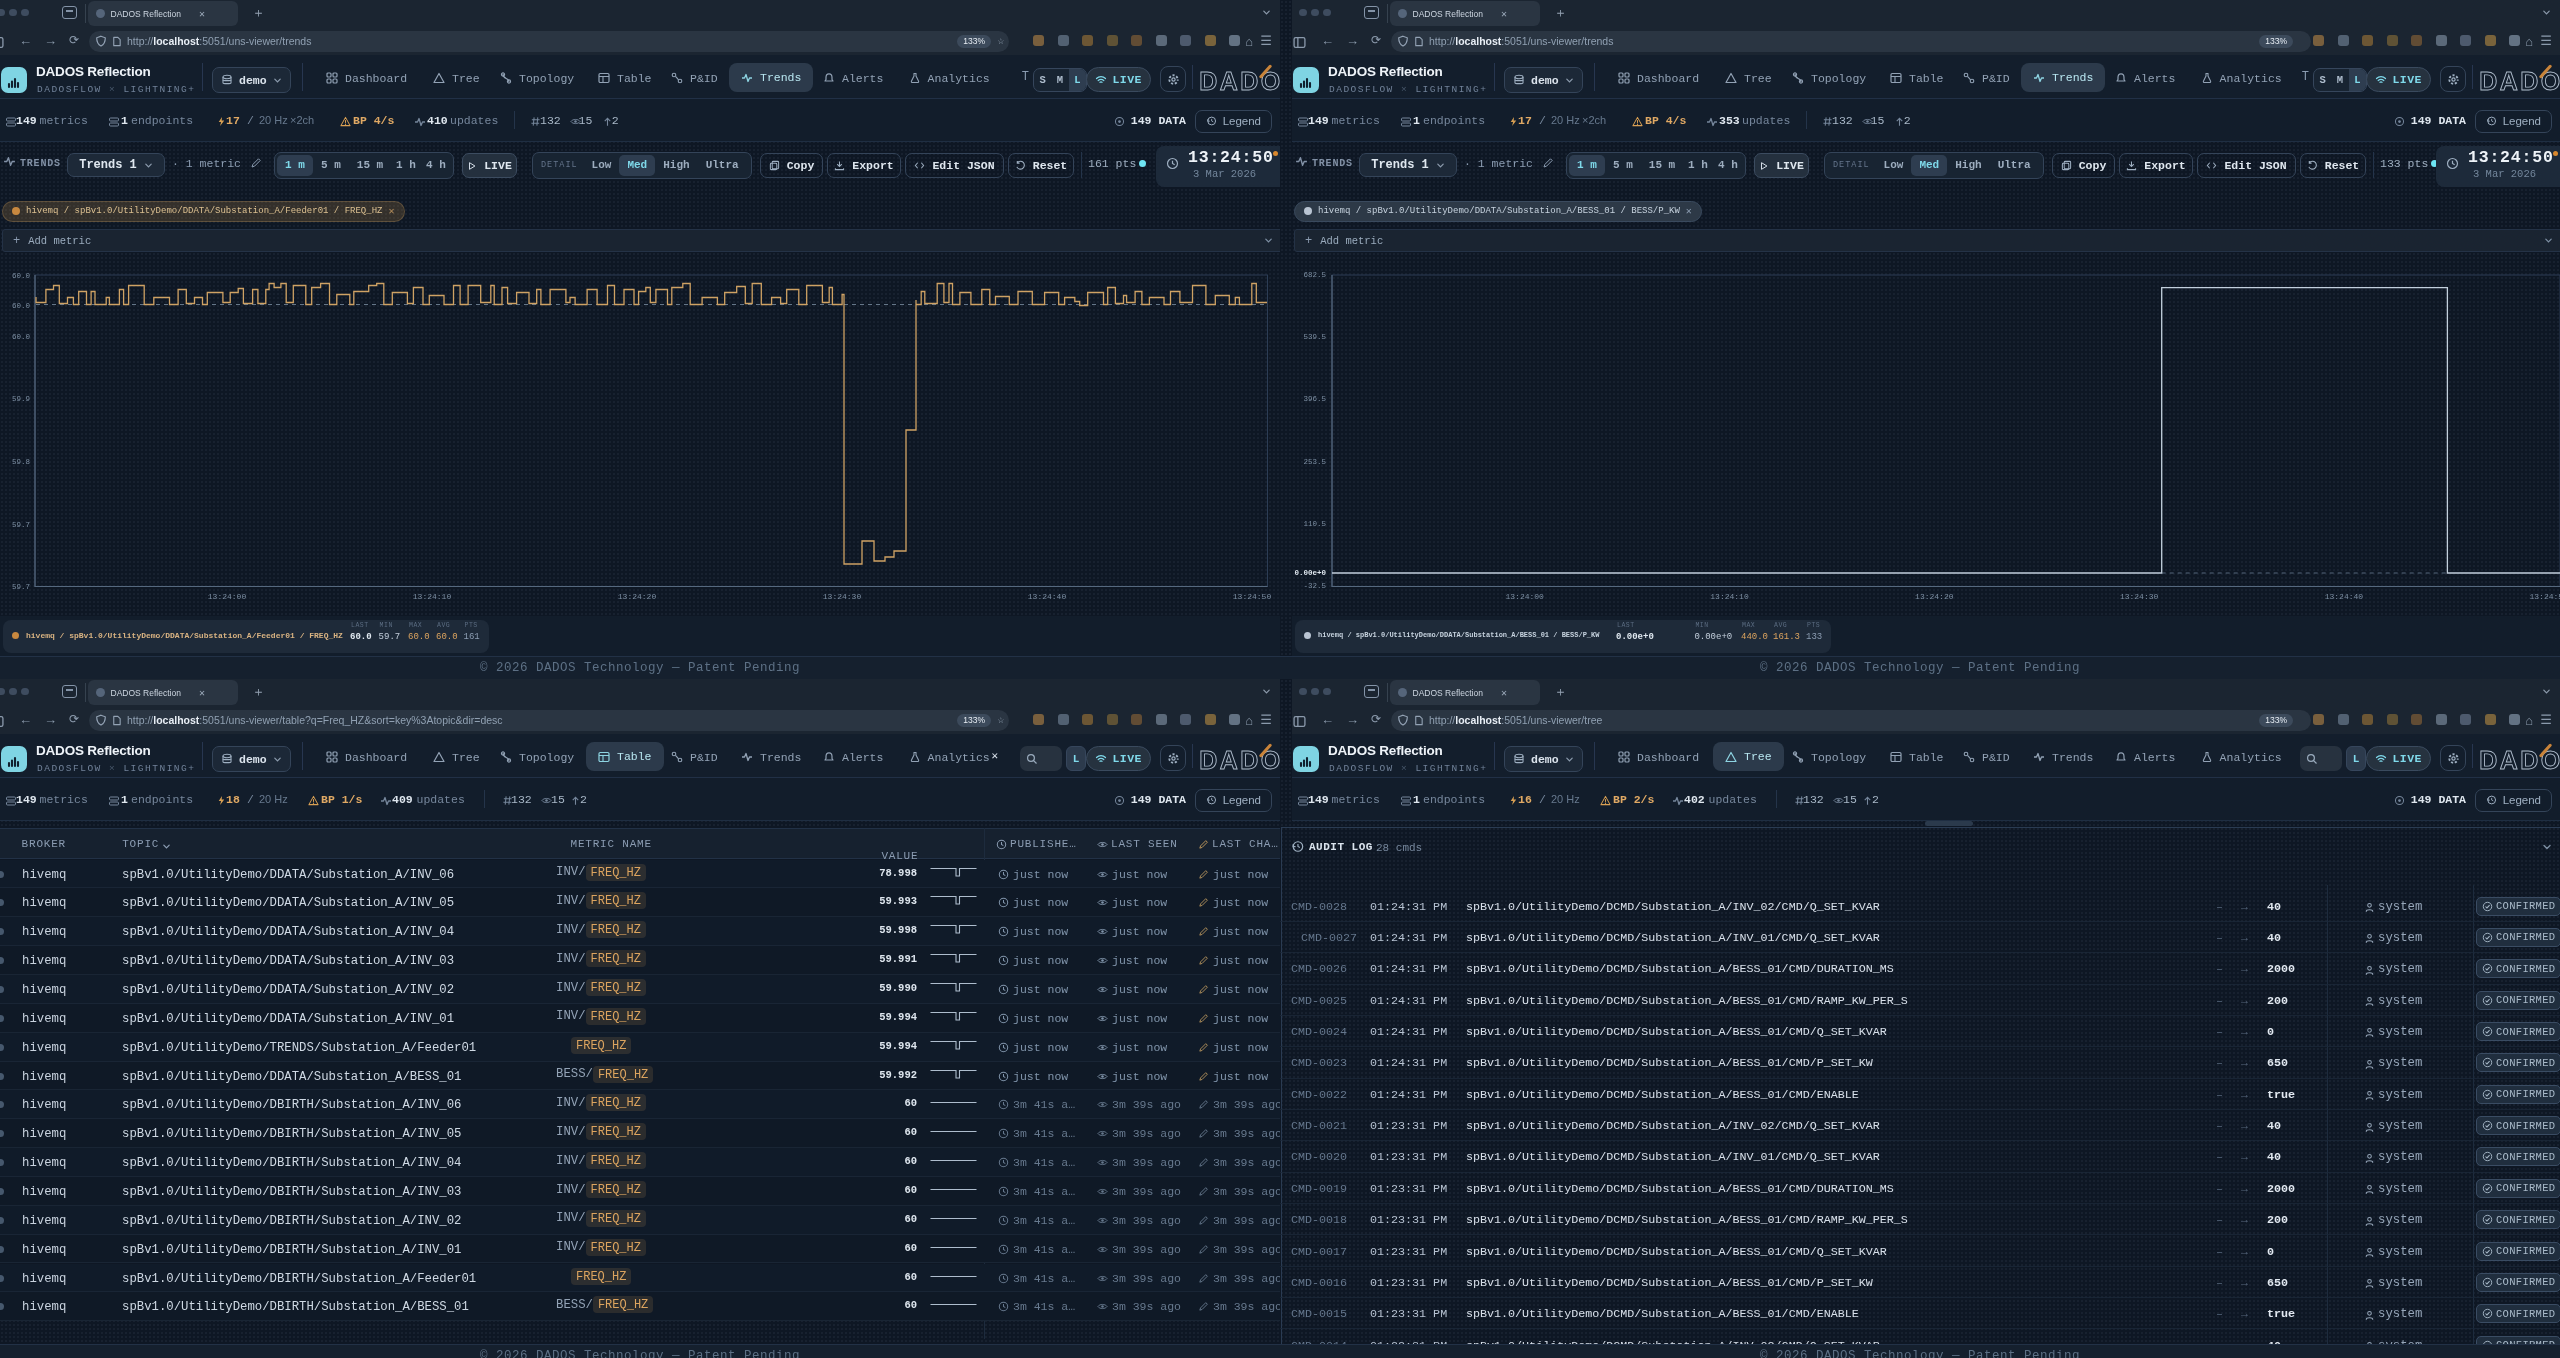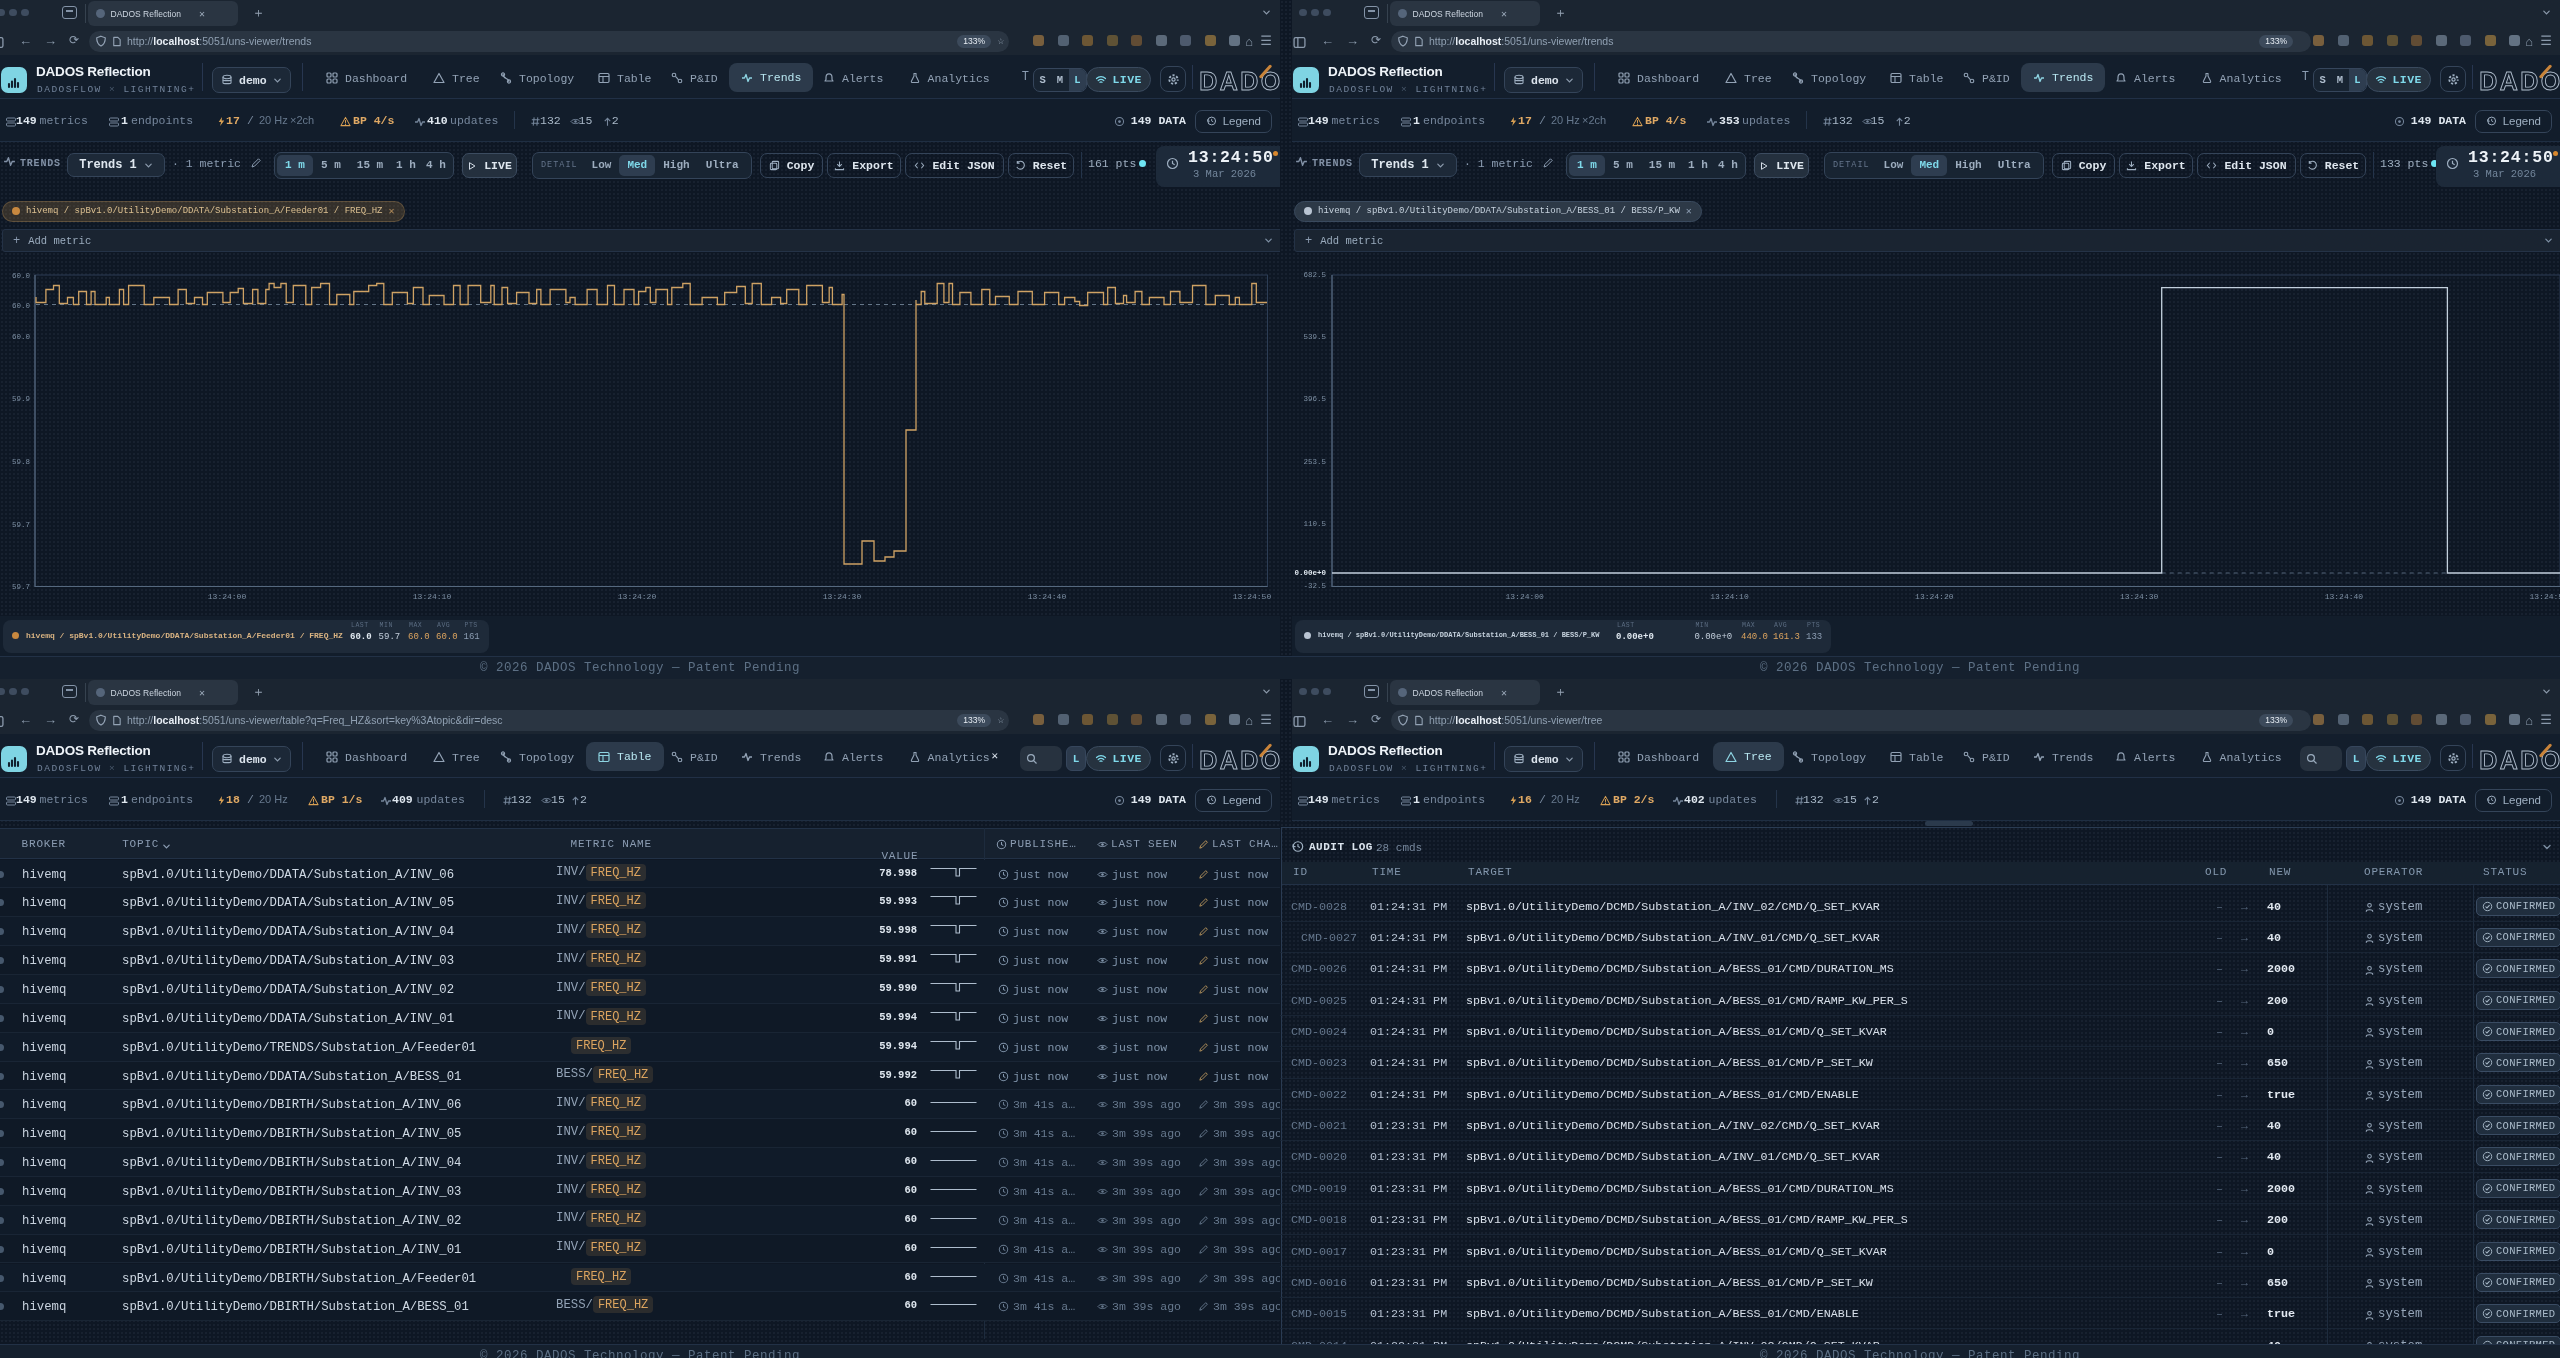--- a/index.html
+++ b/index.html
@@ -1524,29 +1524,20 @@
     <div style="position:absolute;left:11px;top:161px"><svg class="ico" width="12" height="12" viewBox="0 0 12 12" style="width:13px;height:13px">
         <circle cx="6.4" cy="6" r="4.4" fill="none" stroke="#9fb0c2" stroke-width="1.1"></circle>
         <path d="M6.4 3.6 V6 L8.2 7" fill="none" stroke="#9fb0c2" stroke-width="1"></path>
         <path d="M2 4 L2 6.2 L4.2 6.2" fill="none" stroke="#9fb0c2" stroke-width="1.1"></path>
       </svg></div>
     <div style="position:absolute;left:29px;top:162px;font-size:11px;font-weight:bold;color:#dbe4ee;letter-spacing:.5px">AUDIT LOG</div>
     <div style="position:absolute;left:96px;top:163px;font-size:11px;color:#76879c">28 cmds</div>
     <div style="position:absolute;left:1262px;top:161px"><svg class="ico" width="10" height="10" viewBox="0 0 10 10" style="width:10px;height:10px">
         <path d="M2 3.5 L5 6.5 L8 3.5" fill="none" stroke="#7d8fa3" stroke-width="1.4" stroke-linecap="round" transform="rotate(0 5 5)"></path>
       </svg></div>
-    <div style="position:absolute;left:2px;top:183px;right:0;height:23px;background:#16222f;border-bottom:1px solid #223146">
-      <span style="position:absolute;left:11px;top:4px;font-size:11px;color:#8397ad;letter-spacing:.8px">ID</span>
-      <span style="position:absolute;left:90px;top:4px;font-size:11px;color:#8397ad;letter-spacing:.8px">TIME</span>
-      <span style="position:absolute;left:186px;top:4px;font-size:11px;color:#8397ad;letter-spacing:.8px">TARGET</span>
-      <span style="position:absolute;left:923px;top:4px;font-size:11px;color:#8397ad;letter-spacing:.8px">OLD</span>
-      <span style="position:absolute;left:987px;top:4px;font-size:11px;color:#8397ad;letter-spacing:.8px">NEW</span>
-      <span style="position:absolute;left:1082px;top:4px;font-size:11px;color:#8397ad;letter-spacing:.8px">OPERATOR</span>
-      <span style="position:absolute;left:1201px;top:4px;font-size:11px;color:#8397ad;letter-spacing:.8px">STATUS</span>
-    </div>
     <div style="position:absolute;left:1047px;top:206px;width:1px;height:473px;background:#1d2b3d"></div>
     <div style="position:absolute;left:1193px;top:206px;width:1px;height:473px;background:#1d2b3d"></div>
     <div class="arow" style="top:211.6px;height:31.35px">
       <span style="left:11px;top:9px;color:#64768c">CMD-0028</span>
       <span style="left:90px;top:9px;color:#b6c2d1">01:24:31 PM</span>
       <span style="left:186px;top:9px;color:#d8e0ea">spBv1.0/UtilityDemo/DCMD/Substation_A/INV_02/CMD/Q_SET_KVAR</span>
       <span style="left:936px;top:9px;color:#56677c">–</span>
       <span style="left:961px;top:9px;color:#56677c">→</span>
       <span style="left:987px;top:9px;color:#e2e9f1;font-weight:bold">40</span>
       <span style="left:1084px;top:10px"><svg class="ico" width="12" height="12" viewBox="0 0 12 12" style="width:11px;height:11px">

